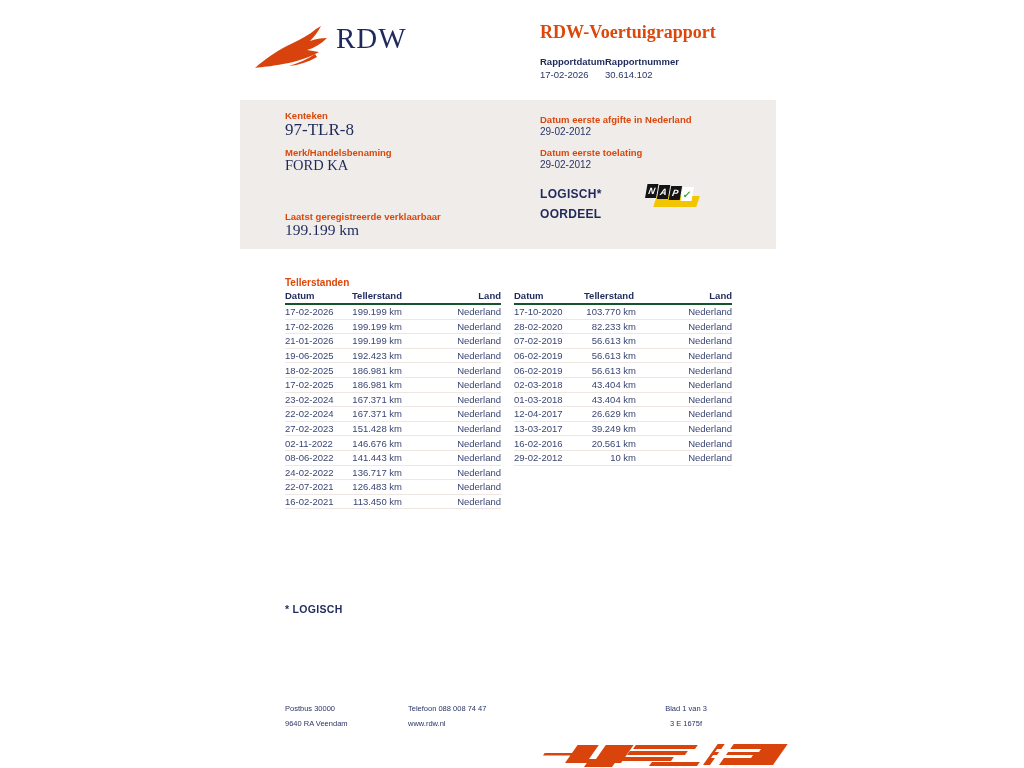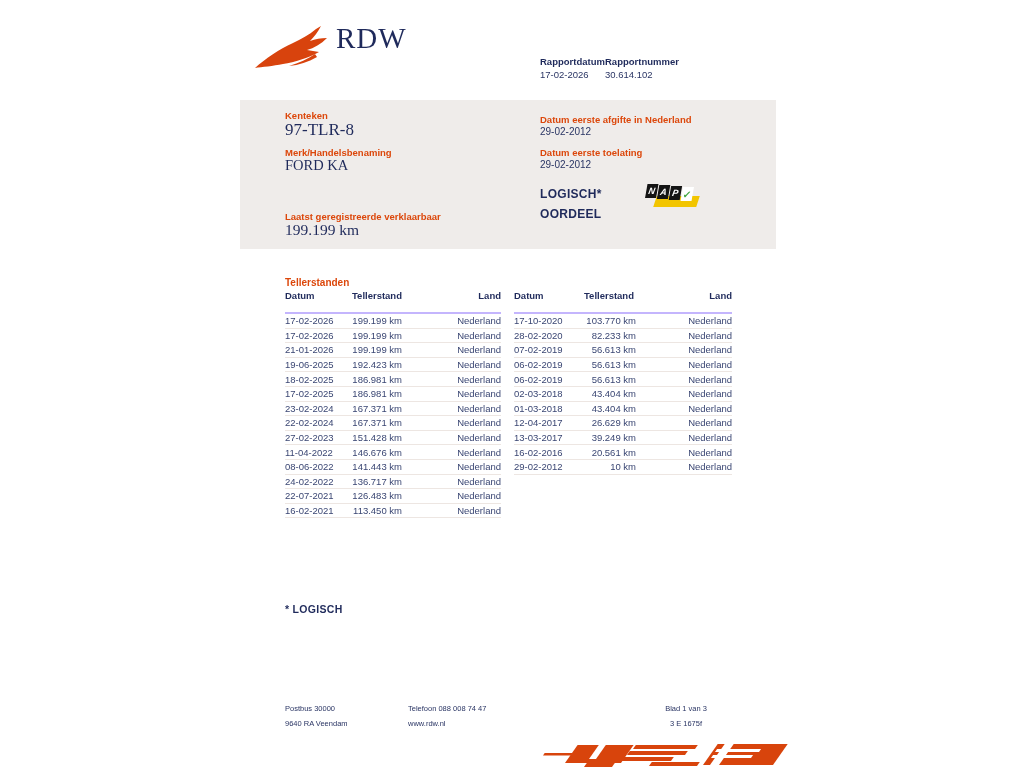--- a/index.html
+++ b/index.html
@@ -34,22 +34,22 @@
   .nap-boxes .nap-box:nth-child(2){margin-top:1px;}
   .nap-boxes .nap-box:nth-child(3){margin-top:2px;}
   .nap-boxes .nap-box:nth-child(4){margin-top:3px;}
   .nap-check{background:#ffffff;color:#3FA53F;font-weight:bold;font-style:normal;font-size:10px;}
 
   
   .tbl-heading{left:285px;top:277px;font-size:10px;font-weight:bold;color:#DC470B;}
   .tbl{position:absolute;top:290px;font-size:9.5px;color:#3A4673;}
   .tbl-left{left:285px;width:216px;}
   .tbl-right{left:514px;width:218px;}
-  .thead{display:flex;font-weight:bold;color:#1F2A5B;border-bottom:2px solid #c4b5fd;
-         padding-bottom:11px;}
+  .thead{display:flex;font-weight:bold;color:#1F2A5B;border-bottom:2px solid #14532d;
+         padding-bottom:2px;}
   .trow{display:flex;align-items:center;height:13.6px;border-bottom:1px solid #EDE6E2;}
   .c-datum{width:67px;}
   .tbl-right .c-datum{width:70px;}
   .c-tell{width:50px;text-align:right;}
   .tbl-right .c-tell{width:52px;}
   .thead .c-tell{text-align:left;}
   .c-land{flex:1;text-align:right;}
 
   
   .fn-heading{left:285px;top:603px;font-size:10.5px;font-weight:bold;color:#1F2A5B;
@@ -69,20 +69,21 @@
 <body>
 
 <div class="page">
 
   <svg class="abs" style="left:253px;top:26px" width="80" height="44" viewBox="0 0 80 44">
     <path fill="#D8430D" d="M2,42 C12,33 26,23 40,17 C48,13 56,9 63,3 L68,0 C65,6 61,11 57,15 C62,13 68,12 74,12 C68,18 61,22 54,24 C58,25 62,25 66,26 C55,32 42,36 30,38 C20,40 9,41 2,42 Z"></path>
     <path fill="#D8430D" d="M36,40 C46,37 55,33 62,28 L64,31 C55,36 46,39 36,40 Z"></path>
   </svg>
   <div class="abs logo-text">RDW</div>
 
+  <div class="abs doc-title">RDW-Voertuigrapport</div>
   <div class="abs meta-label" style="left:540px">Rapportdatum</div>
   <div class="abs meta-label" style="left:605px">Rapportnummer</div>
   <div class="abs meta-value" style="left:540px">17-02-2026</div>
   <div class="abs meta-value" style="left:605px">30.614.102</div>
 
   <section class="abs panel">
     <div class="p-label" style="left:45px;top:10px">Kenteken</div>
     <div class="p-serif" style="left:45px;top:20px;font-size:17px">97-TLR-8</div>
     <div class="p-label" style="left:45px;top:47px">Merk/Handelsbenaming</div>
     <div class="p-serif" style="left:45px;top:57px;font-size:14.5px">FORD KA</div>
@@ -167,21 +168,21 @@
         <span class="c-land">Nederland</span>
       </div>
 
       <div class="trow">
         <span class="c-datum">27-02-2023</span>
         <span class="c-tell">151.428 km</span>
         <span class="c-land">Nederland</span>
       </div>
 
       <div class="trow">
-        <span class="c-datum">11-04-2022</span>
+        <span class="c-datum">02-11-2022</span>
         <span class="c-tell">146.676 km</span>
         <span class="c-land">Nederland</span>
       </div>
 
       <div class="trow">
         <span class="c-datum">08-06-2022</span>
         <span class="c-tell">141.443 km</span>
         <span class="c-land">Nederland</span>
       </div>
 

